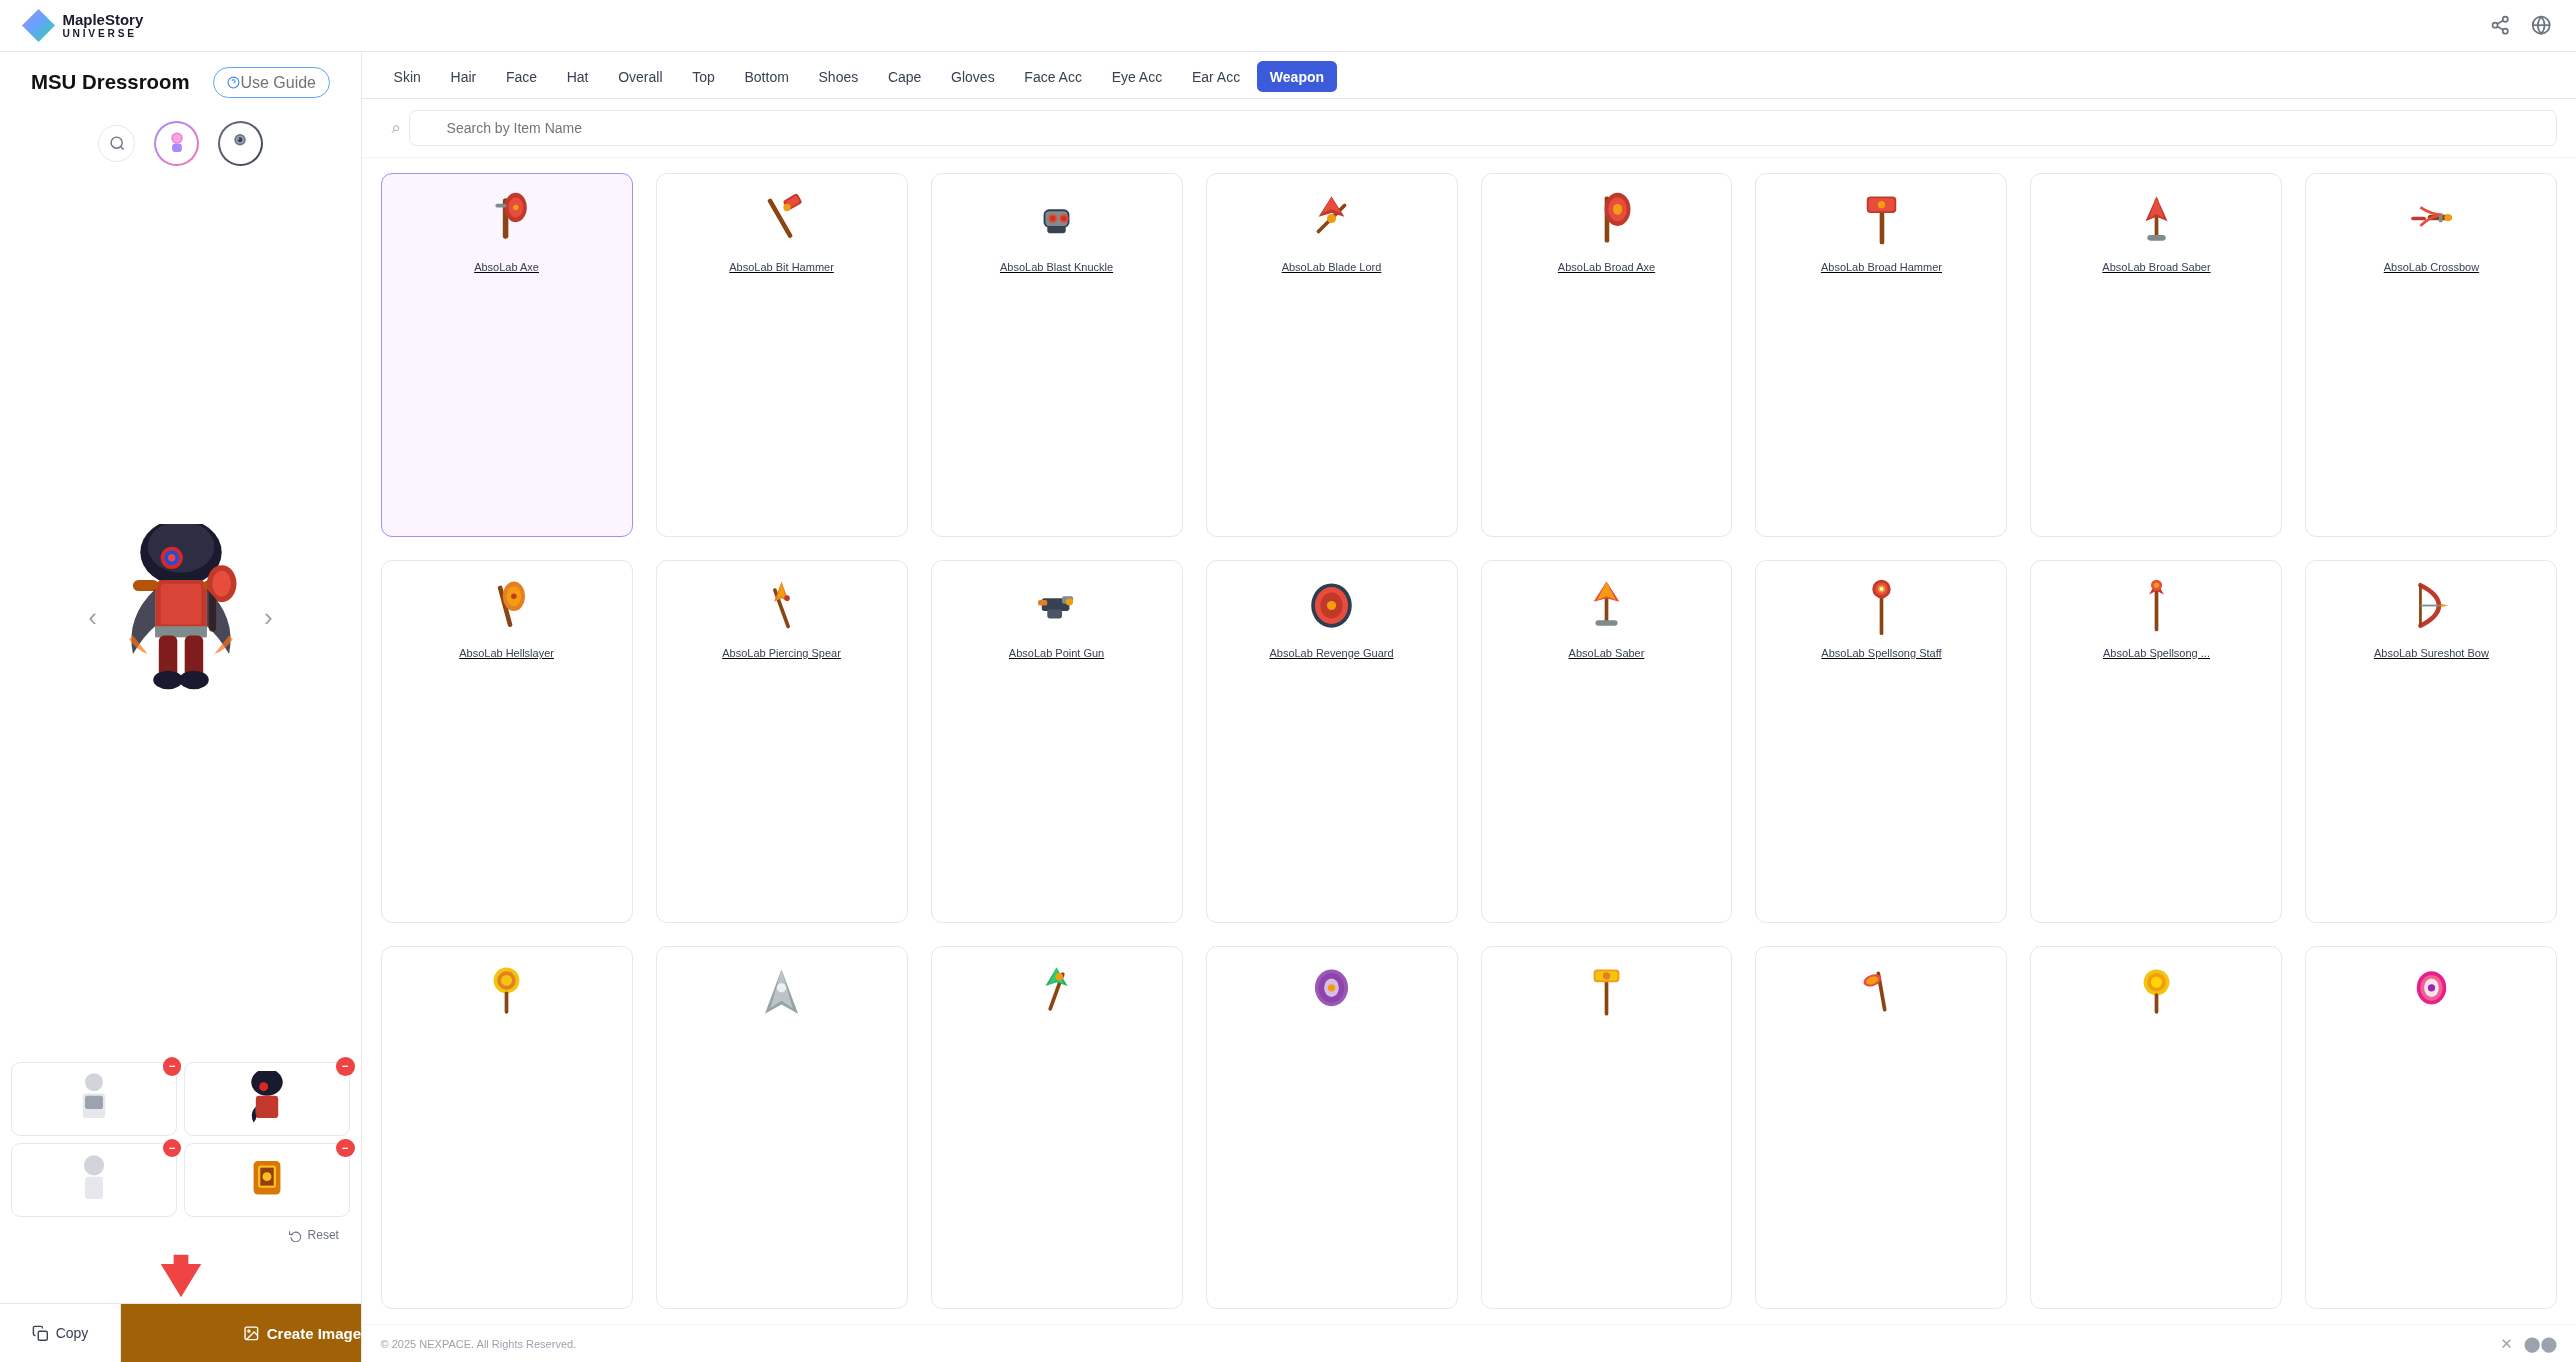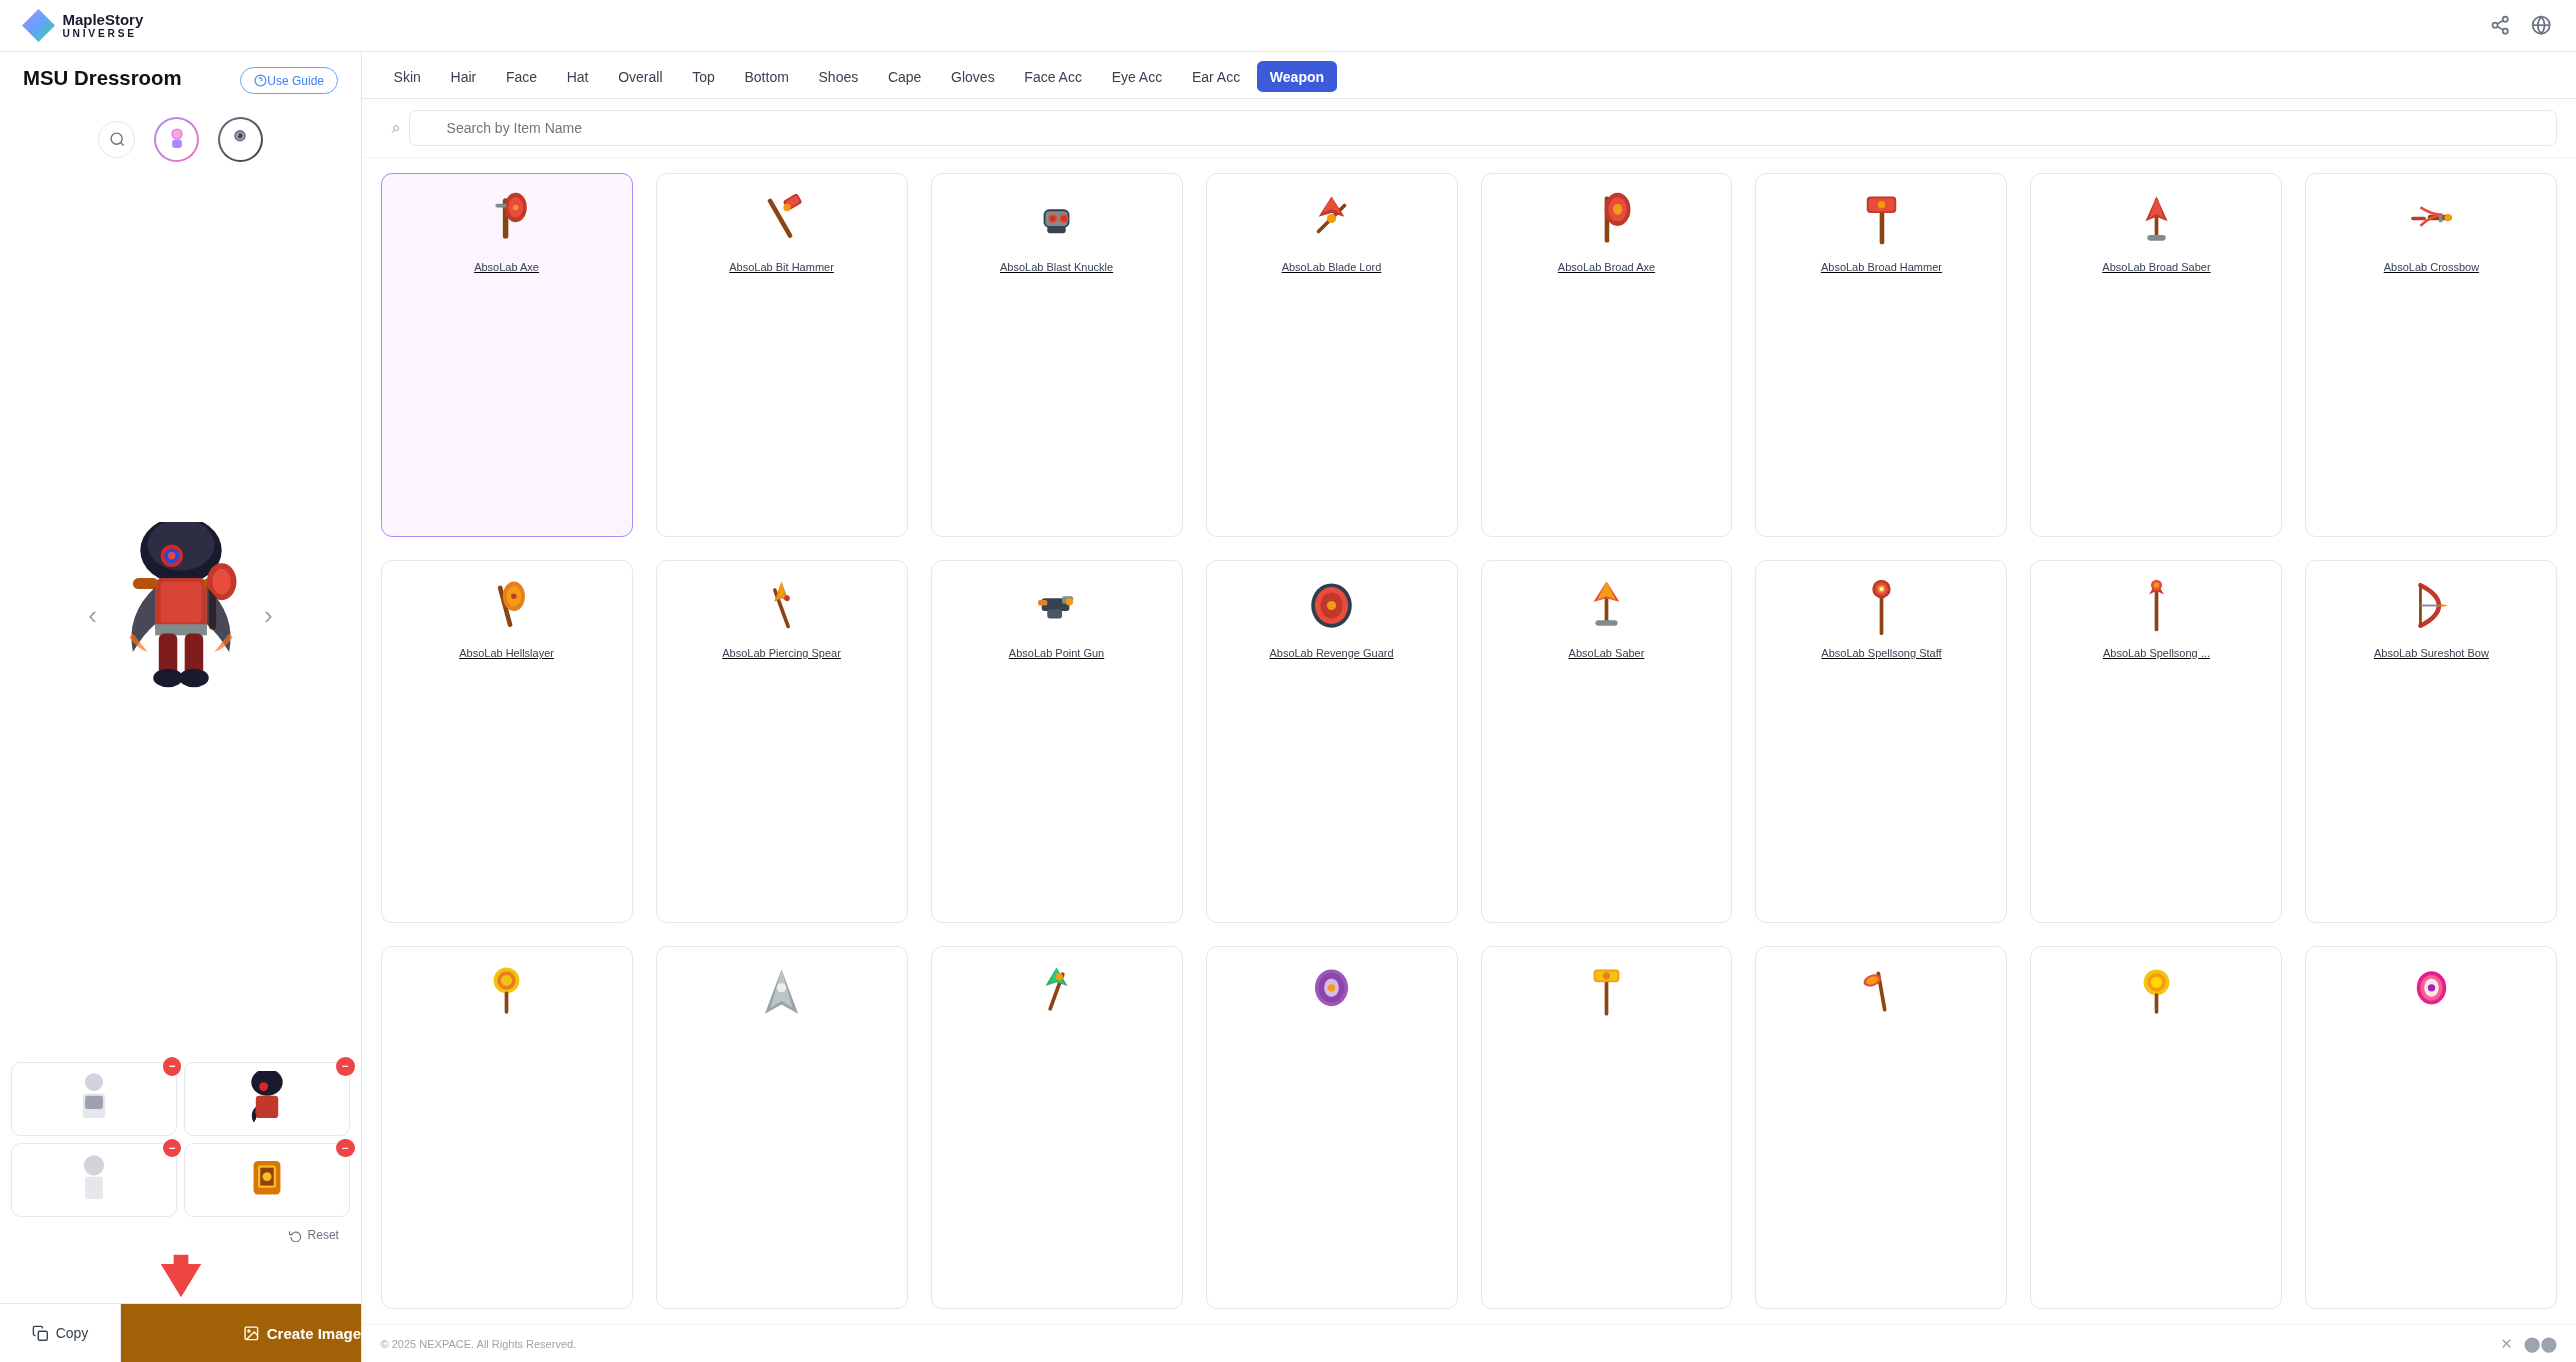--- a/index.html
+++ b/index.html
@@ -21,25 +21,25 @@
     .nav-icon { width: 26px; height: 26px; cursor: pointer; display: flex; align-items: center; justify-content: center; color: #6b7280; font-size: 16.7px; }
 
     
     .main { display: flex; flex: 1; overflow: hidden; }
 
     
     .left-panel {
       width: 362px; min-width: 362px; border-right: 0.9px solid #e5e7eb;
       display: flex; flex-direction: column; position: relative;
     }
-    .left-header { padding: 15px 23px; display: flex; justify-content: space-between; }
+    .left-header { padding: 15px 31px; display: flex; align-items: center; justify-content: space-between; }
     .page-title { font-size: 20.4px; font-weight: 700; color: #111; }
     .use-guide-btn {
       border: 1.4px solid #60a5fa; border-radius: 18.6px; padding: 5.6px 13px;
-      font-size: 12px; color: #3b82f6; cursor: pointer; background: #fff;
+      font-size: 16px; color: #737373; cursor: pointer; background: #fff;
       display: flex; align-items: center; gap: 0;
     }
     .character-controls { display: flex; align-items: center; justify-content: center; gap: 18.6px; padding: 7.4px 18.6px; }
     .search-icon-btn { width: 37px; height: 37px; border: 1.4px solid #e5e7eb; border-radius: 50%; display: flex; align-items: center; justify-content: center; cursor: pointer; color: #6b7280; font-size: 16.7px; }
     .char-icon-btn {
       width: 45px; height: 45px; border-radius: 50%; border: 2.3px solid transparent; cursor: pointer;
       display: flex; align-items: center; justify-content: center; font-size: 20.4px;
       background: linear-gradient(white, white) padding-box, linear-gradient(135deg, #a78bfa, #f472b6) border-box;
     }
     .char-icon-btn2 {

